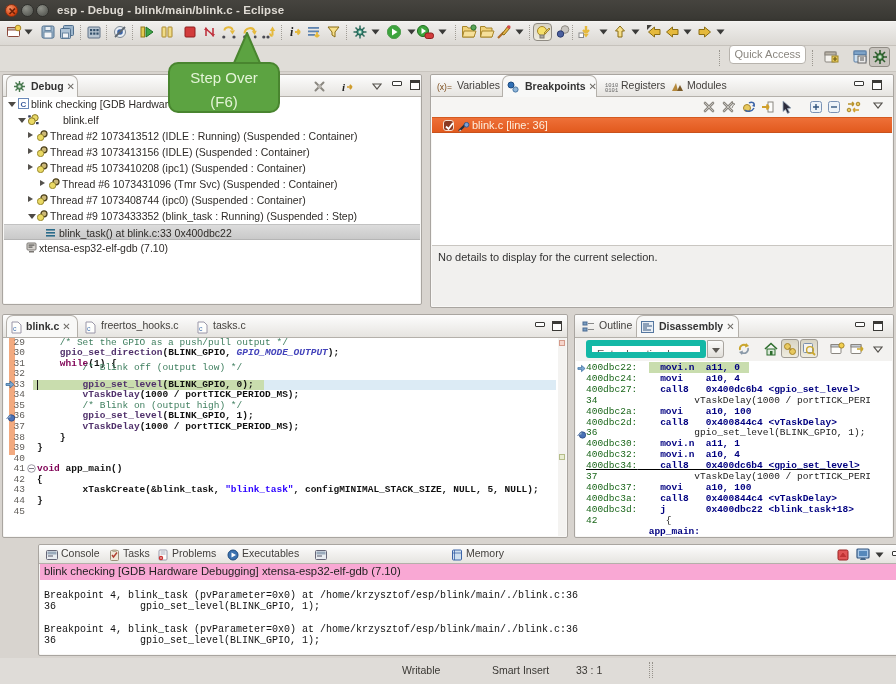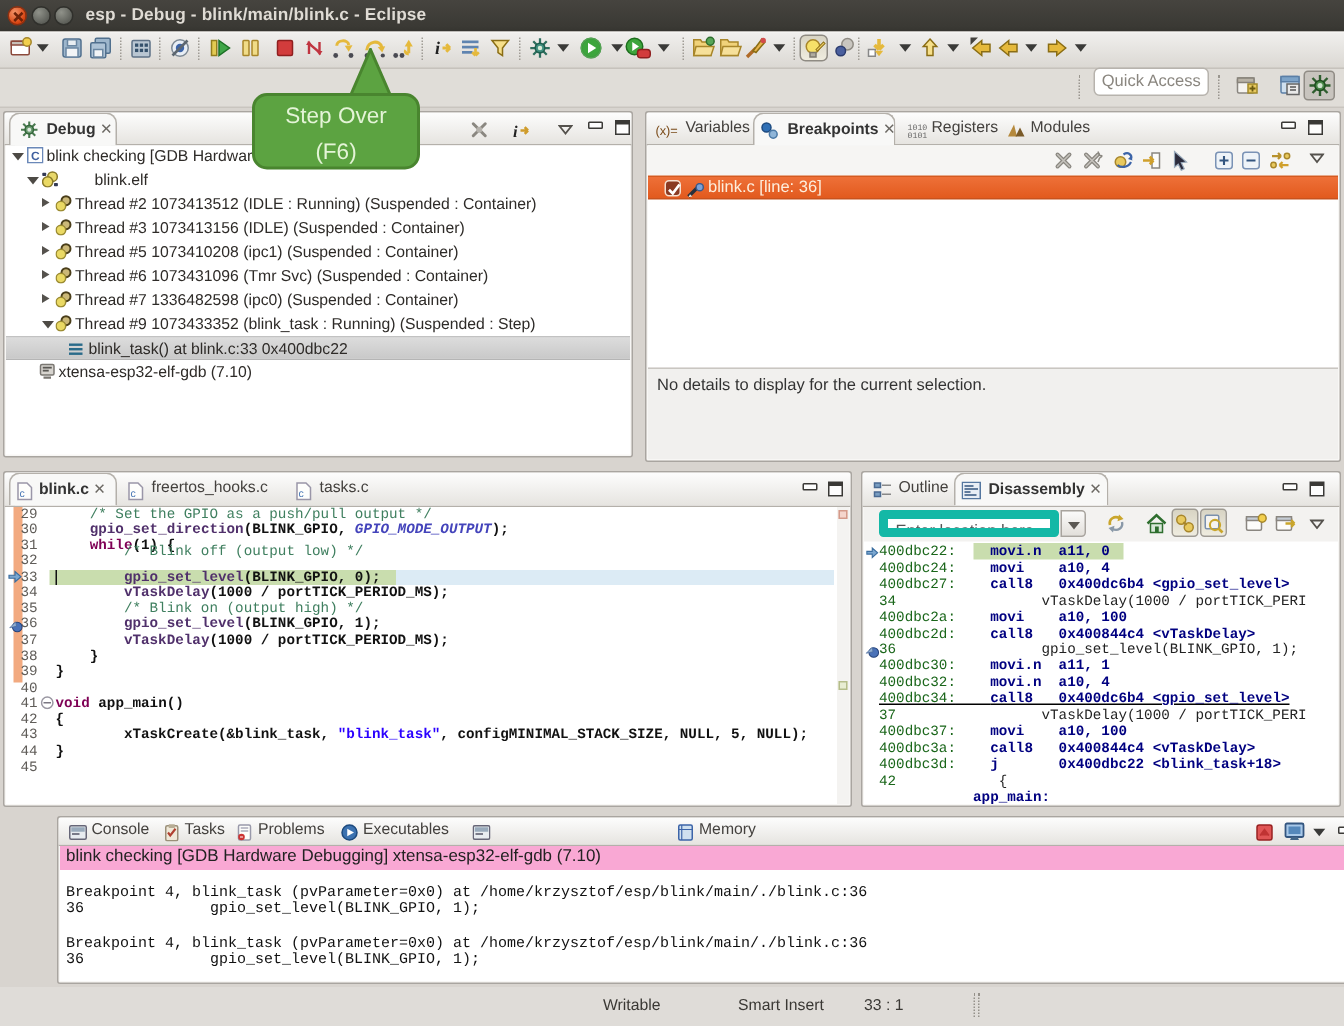--- a/index.html
+++ b/index.html
@@ -315,35 +315,35 @@
         <span style="position:absolute;left:46px;">Thread #3 1073413156 (IDLE) (Suspended : Container)</span>
       </div>
     <div class="trow" style="left:0;top:63px;width:100%;">
         <div class="arrow-r" style="left:24px;"></div>
         <svg class="tic" style="left:33px;" viewBox="0 0 11 11">
           <circle cx="7" cy="3.8" r="3" fill="#cbb878" stroke="#4a3e1a" stroke-width="1.3"></circle>
           <circle cx="3.6" cy="7.4" r="3.2" fill="#ead964" stroke="#9a8a30"></circle>
         </svg>
         <span style="position:absolute;left:46px;">Thread #5 1073410208 (ipc1) (Suspended : Container)</span>
       </div>
-    <div class="trow" style="left:0;top:79px;width:100%;">
+    <div class="trow" style="left:12px;top:79px;width:100%;">
         <div class="arrow-r" style="left:24px;"></div>
         <svg class="tic" style="left:33px;" viewBox="0 0 11 11">
           <circle cx="7" cy="3.8" r="3" fill="#cbb878" stroke="#4a3e1a" stroke-width="1.3"></circle>
           <circle cx="3.6" cy="7.4" r="3.2" fill="#ead964" stroke="#9a8a30"></circle>
         </svg>
         <span style="position:absolute;left:46px;">Thread #6 1073431096 (Tmr Svc) (Suspended : Container)</span>
       </div>
     <div class="trow" style="left:0;top:95px;width:100%;">
         <div class="arrow-r" style="left:24px;"></div>
         <svg class="tic" style="left:33px;" viewBox="0 0 11 11">
           <circle cx="7" cy="3.8" r="3" fill="#cbb878" stroke="#4a3e1a" stroke-width="1.3"></circle>
           <circle cx="3.6" cy="7.4" r="3.2" fill="#ead964" stroke="#9a8a30"></circle>
         </svg>
-        <span style="position:absolute;left:46px;">Thread #7 1336482598 (ipc0) (Suspended : Container)</span>
+        <span style="position:absolute;left:46px;">Thread #7 1073408744 (ipc0) (Suspended : Container)</span>
       </div>
     <div class="trow" style="left:0;top:111px;width:100%;">
         <div class="arrow-d" style="left:24px;"></div>
         <svg class="tic" style="left:33px;" viewBox="0 0 11 11">
           <circle cx="7" cy="3.8" r="3" fill="#cbb878" stroke="#4a3e1a" stroke-width="1.3"></circle>
           <circle cx="3.6" cy="7.4" r="3.2" fill="#ead964" stroke="#9a8a30"></circle>
         </svg>
         <span style="position:absolute;left:46px;">Thread #9 1073433352 (blink_task : Running) (Suspended : Step)</span>
       </div>
     <div class="trow" style="left:0;top:127px;width:100%;background:linear-gradient(#dcdcdc,#c9c9c9);border-top:1px solid #c2c2c2;border-bottom:1px solid #b5b5b5;">

